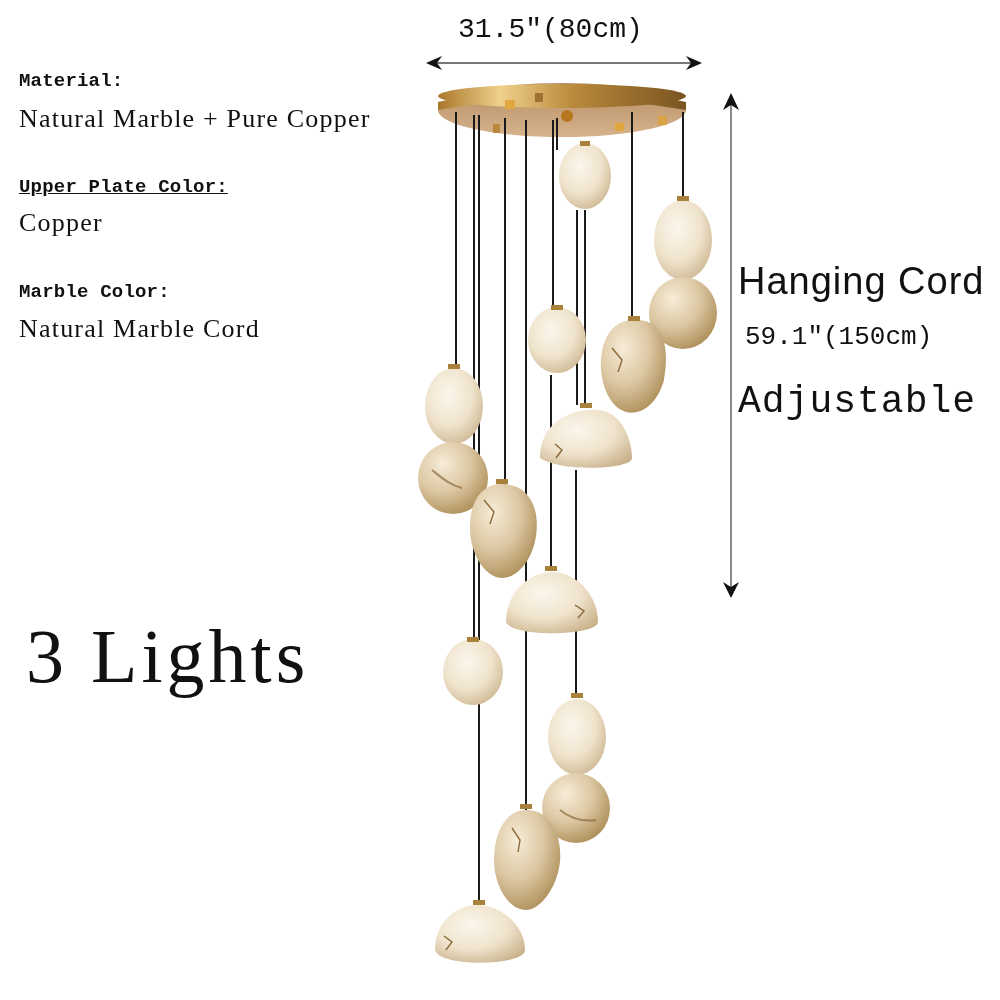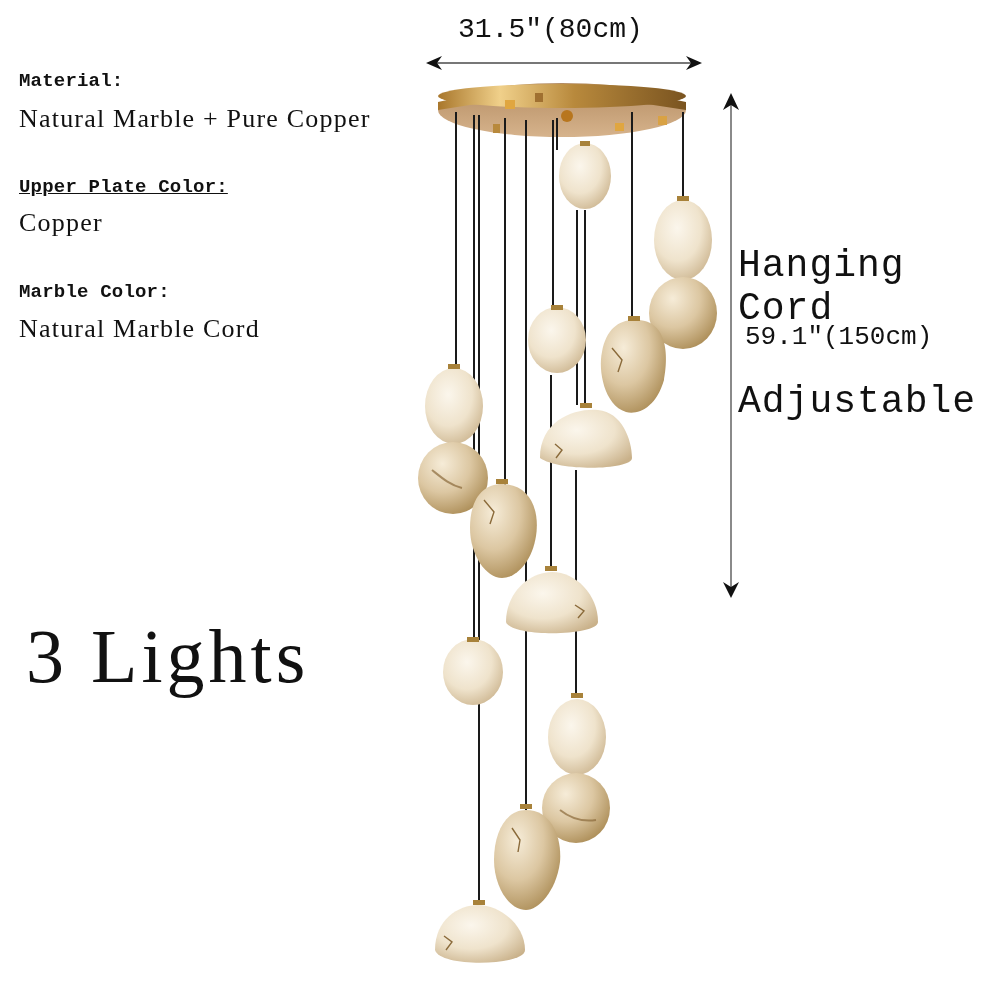--- a/index.html
+++ b/index.html
@@ -11,21 +11,21 @@
     #spec-material-label { top:70px; }
     #spec-material-value { top:104px; }
     #spec-plate-label { top:176px;text-decoration:underline; }
     #spec-plate-value { top:208px; }
     #spec-marble-label { top:281px; }
     #spec-marble-value { top:314px; }
     .lights-count { position:absolute; left:26px; top:618px; font-family:"Liberation Serif","DejaVu Serif",serif;
                     font-size:76px; letter-spacing:4px; line-height:1; }
     .width-dim { position:absolute; left:458px; top:14px; font-family:"Liberation Mono","DejaVu Sans Mono",monospace;
                  font-size:28px; letter-spacing:0px; }
-    .cord-title { position:absolute; left:738px; top:244px; font-family:Liberation Mono, monospace;
+    .cord-title { position:absolute; left:738px; top:260px; font-family:Liberation Sans, sans-serif;
                   font-size:38px; letter-spacing:1px; }
     .cord-length { position:absolute; left:745px; top:322px; font-family:"Liberation Mono","DejaVu Sans Mono",monospace;
                    font-size:26px; }
     .cord-adjust { position:absolute; left:738px; top:380px; font-family:Liberation Mono, monospace;
                    font-size:38px; letter-spacing:1px; }
     svg.art { position:absolute; left:0; top:0; }
   </style>
 </head>
 <body>
 

